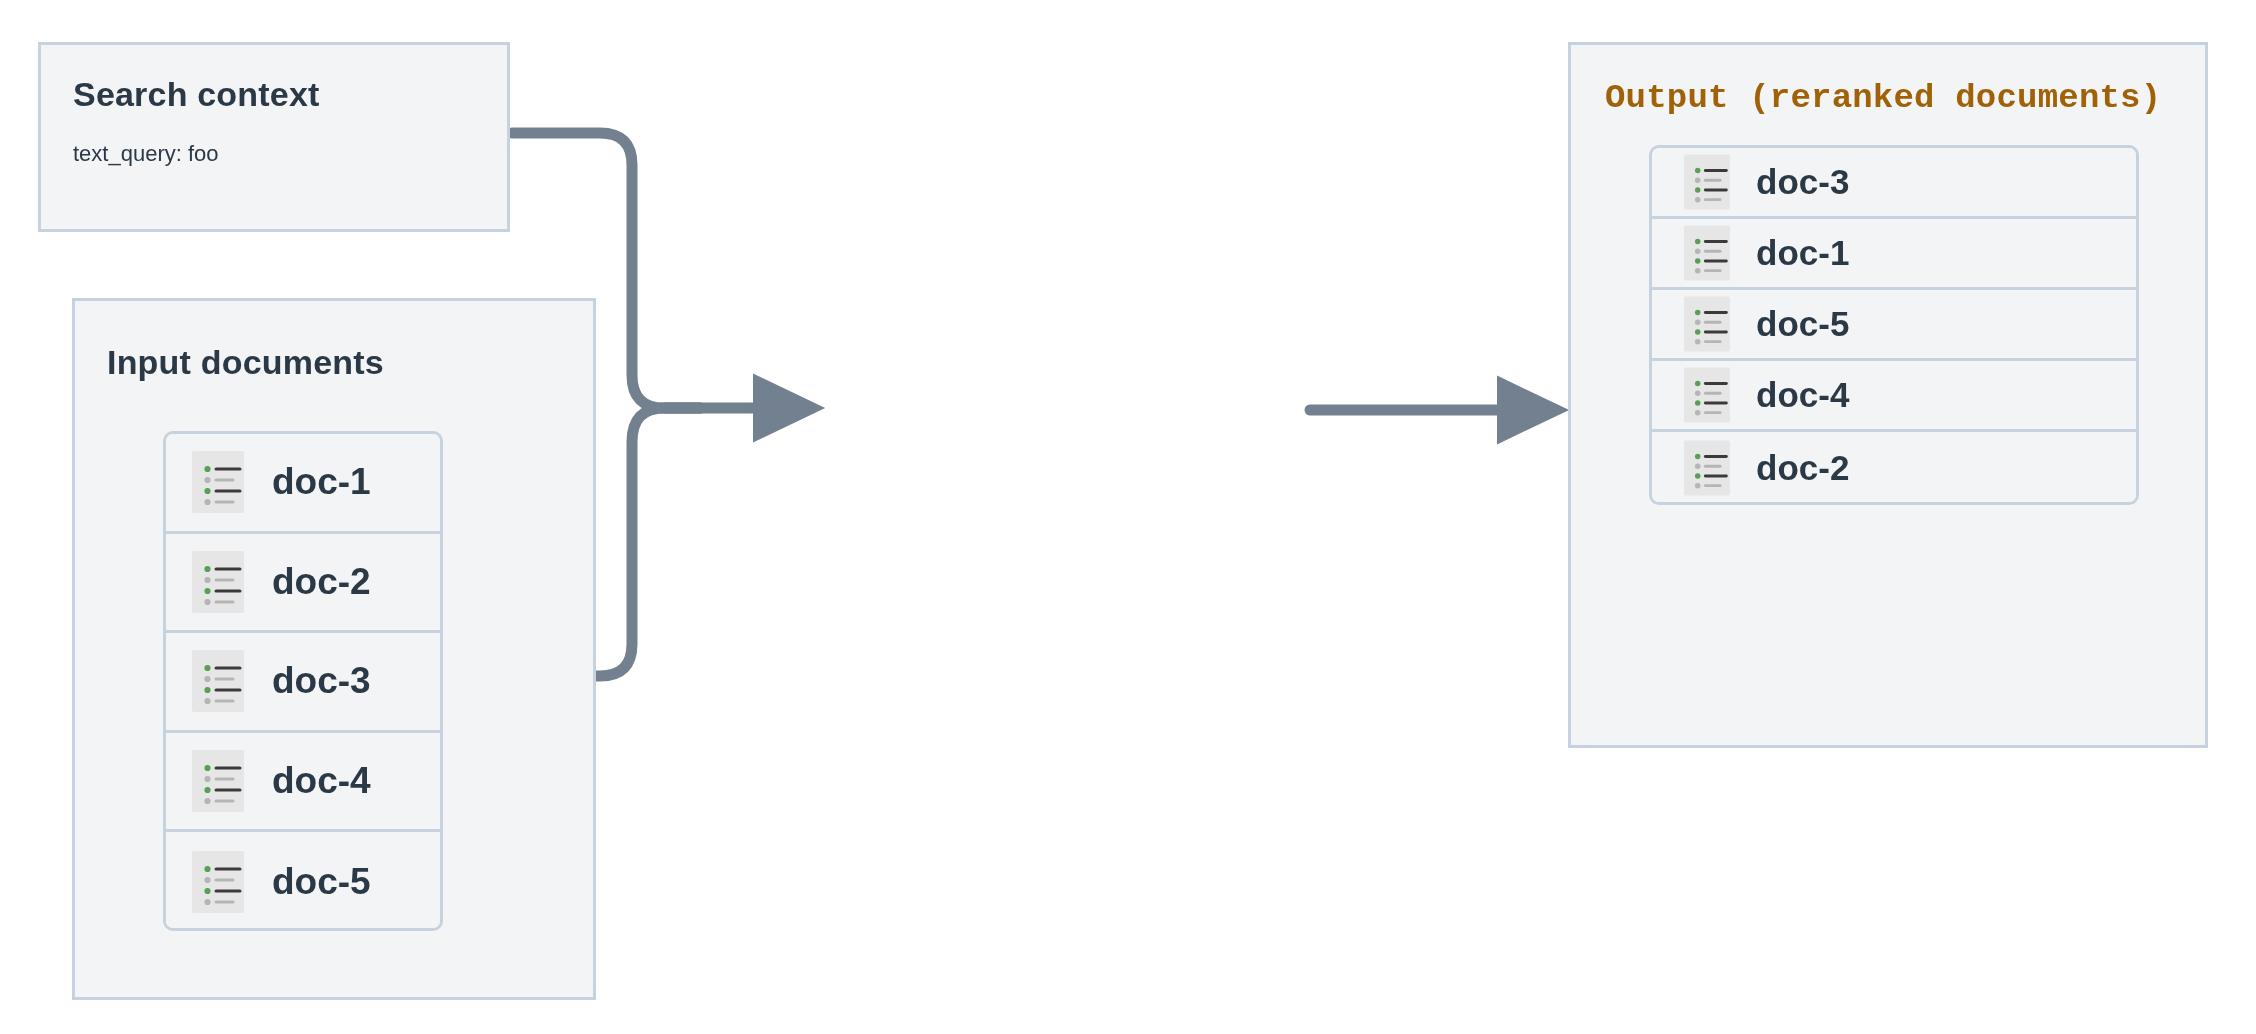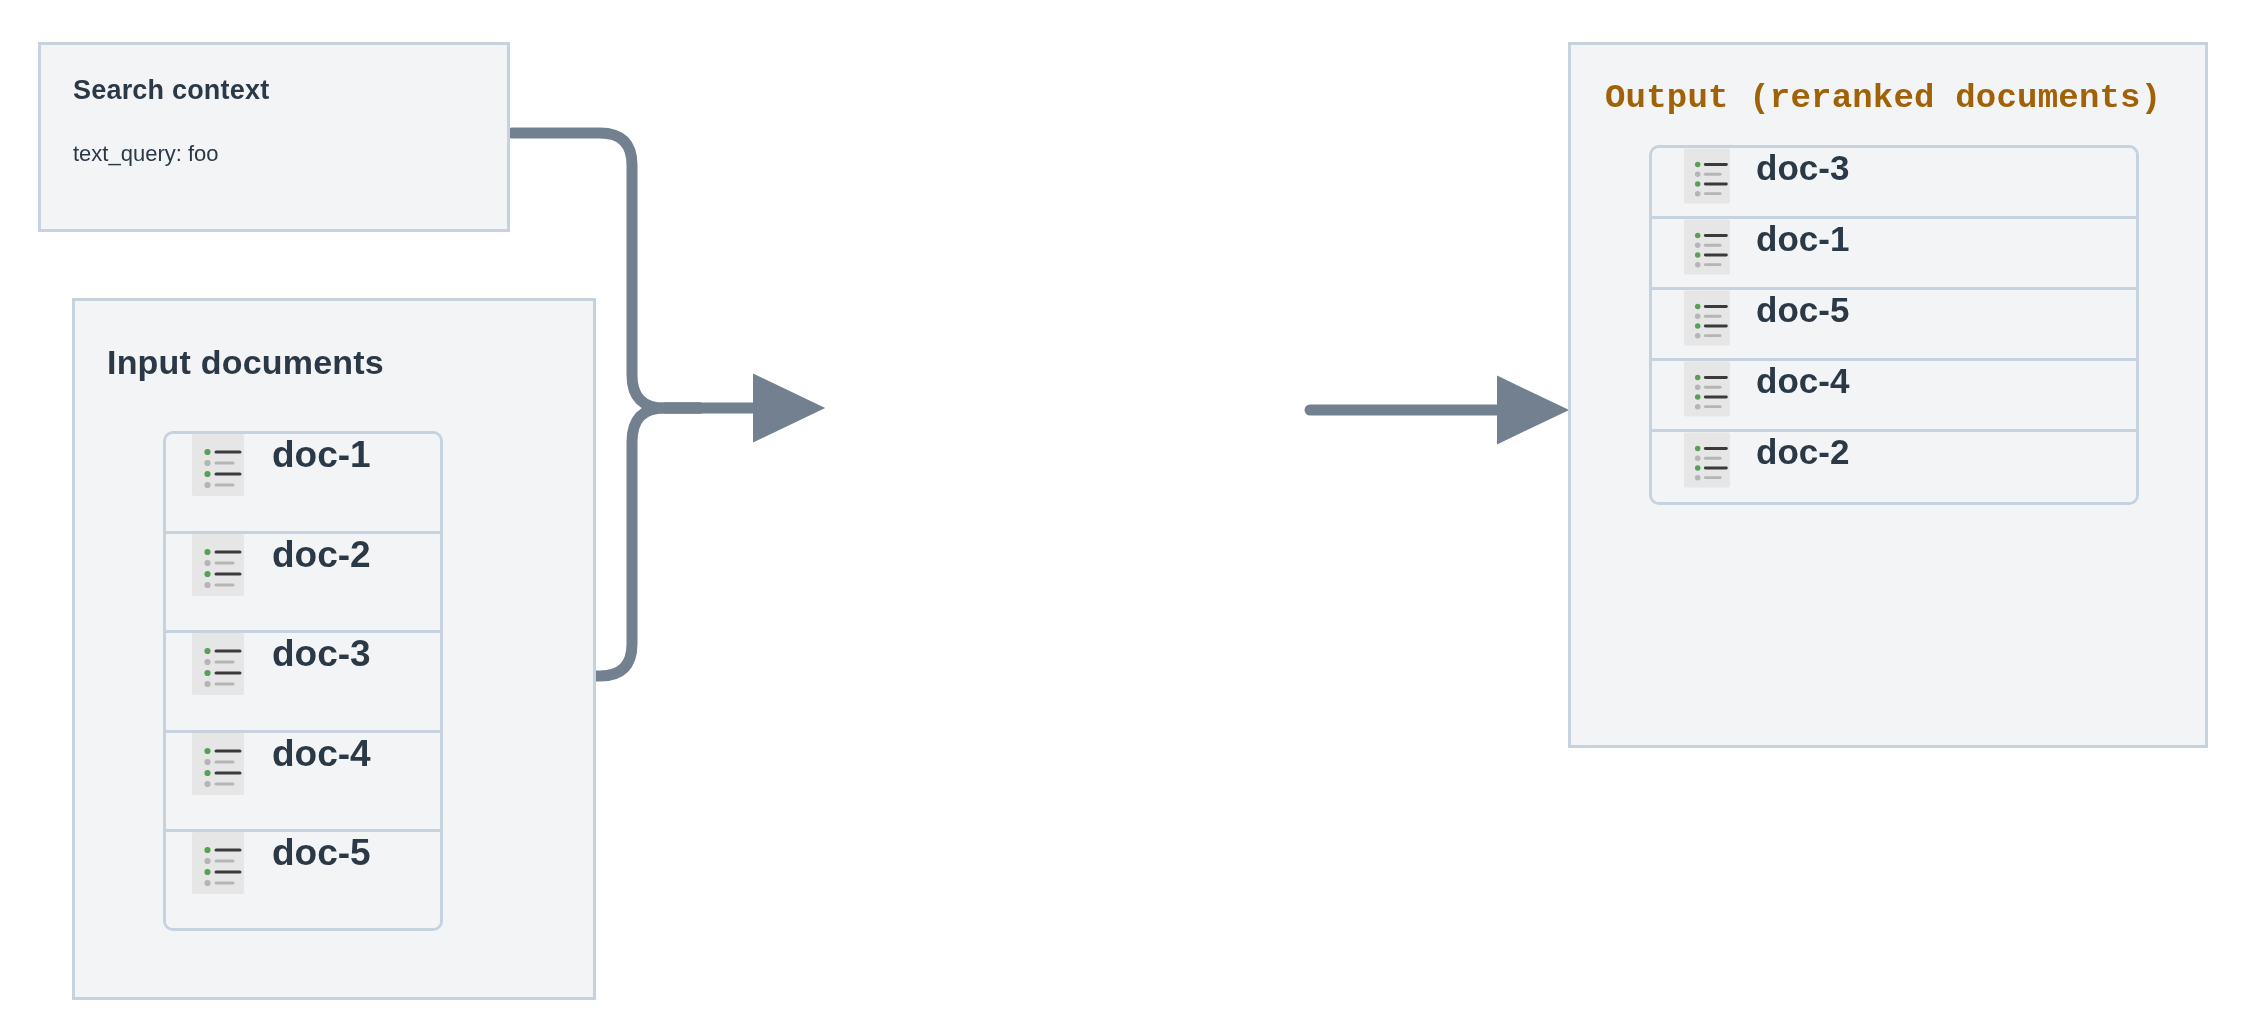--- a/index.html
+++ b/index.html
@@ -26,21 +26,21 @@
   .panel-sub{
     color:#2b3947;
     font-weight:normal;
   }
 
   
   #search-context{
     left:38px;top:42px;width:472px;height:190px;
   }
   #search-context .panel-title{
-    position:absolute;left:32px;top:30px;font-size:27px;
+    position:absolute;left:32px;top:30px;font-size:34px;
   }
   #search-context .panel-sub{
     position:absolute;left:32px;top:96px;font-size:22px;
   }
 
   
   #input-documents{
     left:48px;top:298px;width:524px;height:702px;margin-left:24px;
   }
   #input-documents .panel-title{
@@ -61,21 +61,21 @@
     background:#f2f4f6;
     border:3px solid #c6d2de;
     border-radius:10px;
     box-sizing:border-box;
     overflow:hidden;
   }
   #input-doc-list{left:88px;top:130px;width:280px;height:500px;}
   #output-doc-list{left:78px;top:100px;width:490px;height:360px;}
 
   .doc-row{
-    display:flex;
+    display:flex;align-items:center;
     box-sizing:border-box;
     border-bottom:3px solid #c6d2de;
     background:#f2f4f6;
   }
   .doc-row:last-child{border-bottom:none;}
   #input-doc-list .doc-row{height:99.5px;padding-left:26px;}
   #output-doc-list .doc-row{height:71px;padding-left:32px;}
 
   .doc-label{
     font-weight:bold;color:#2b3947;white-space:nowrap;

